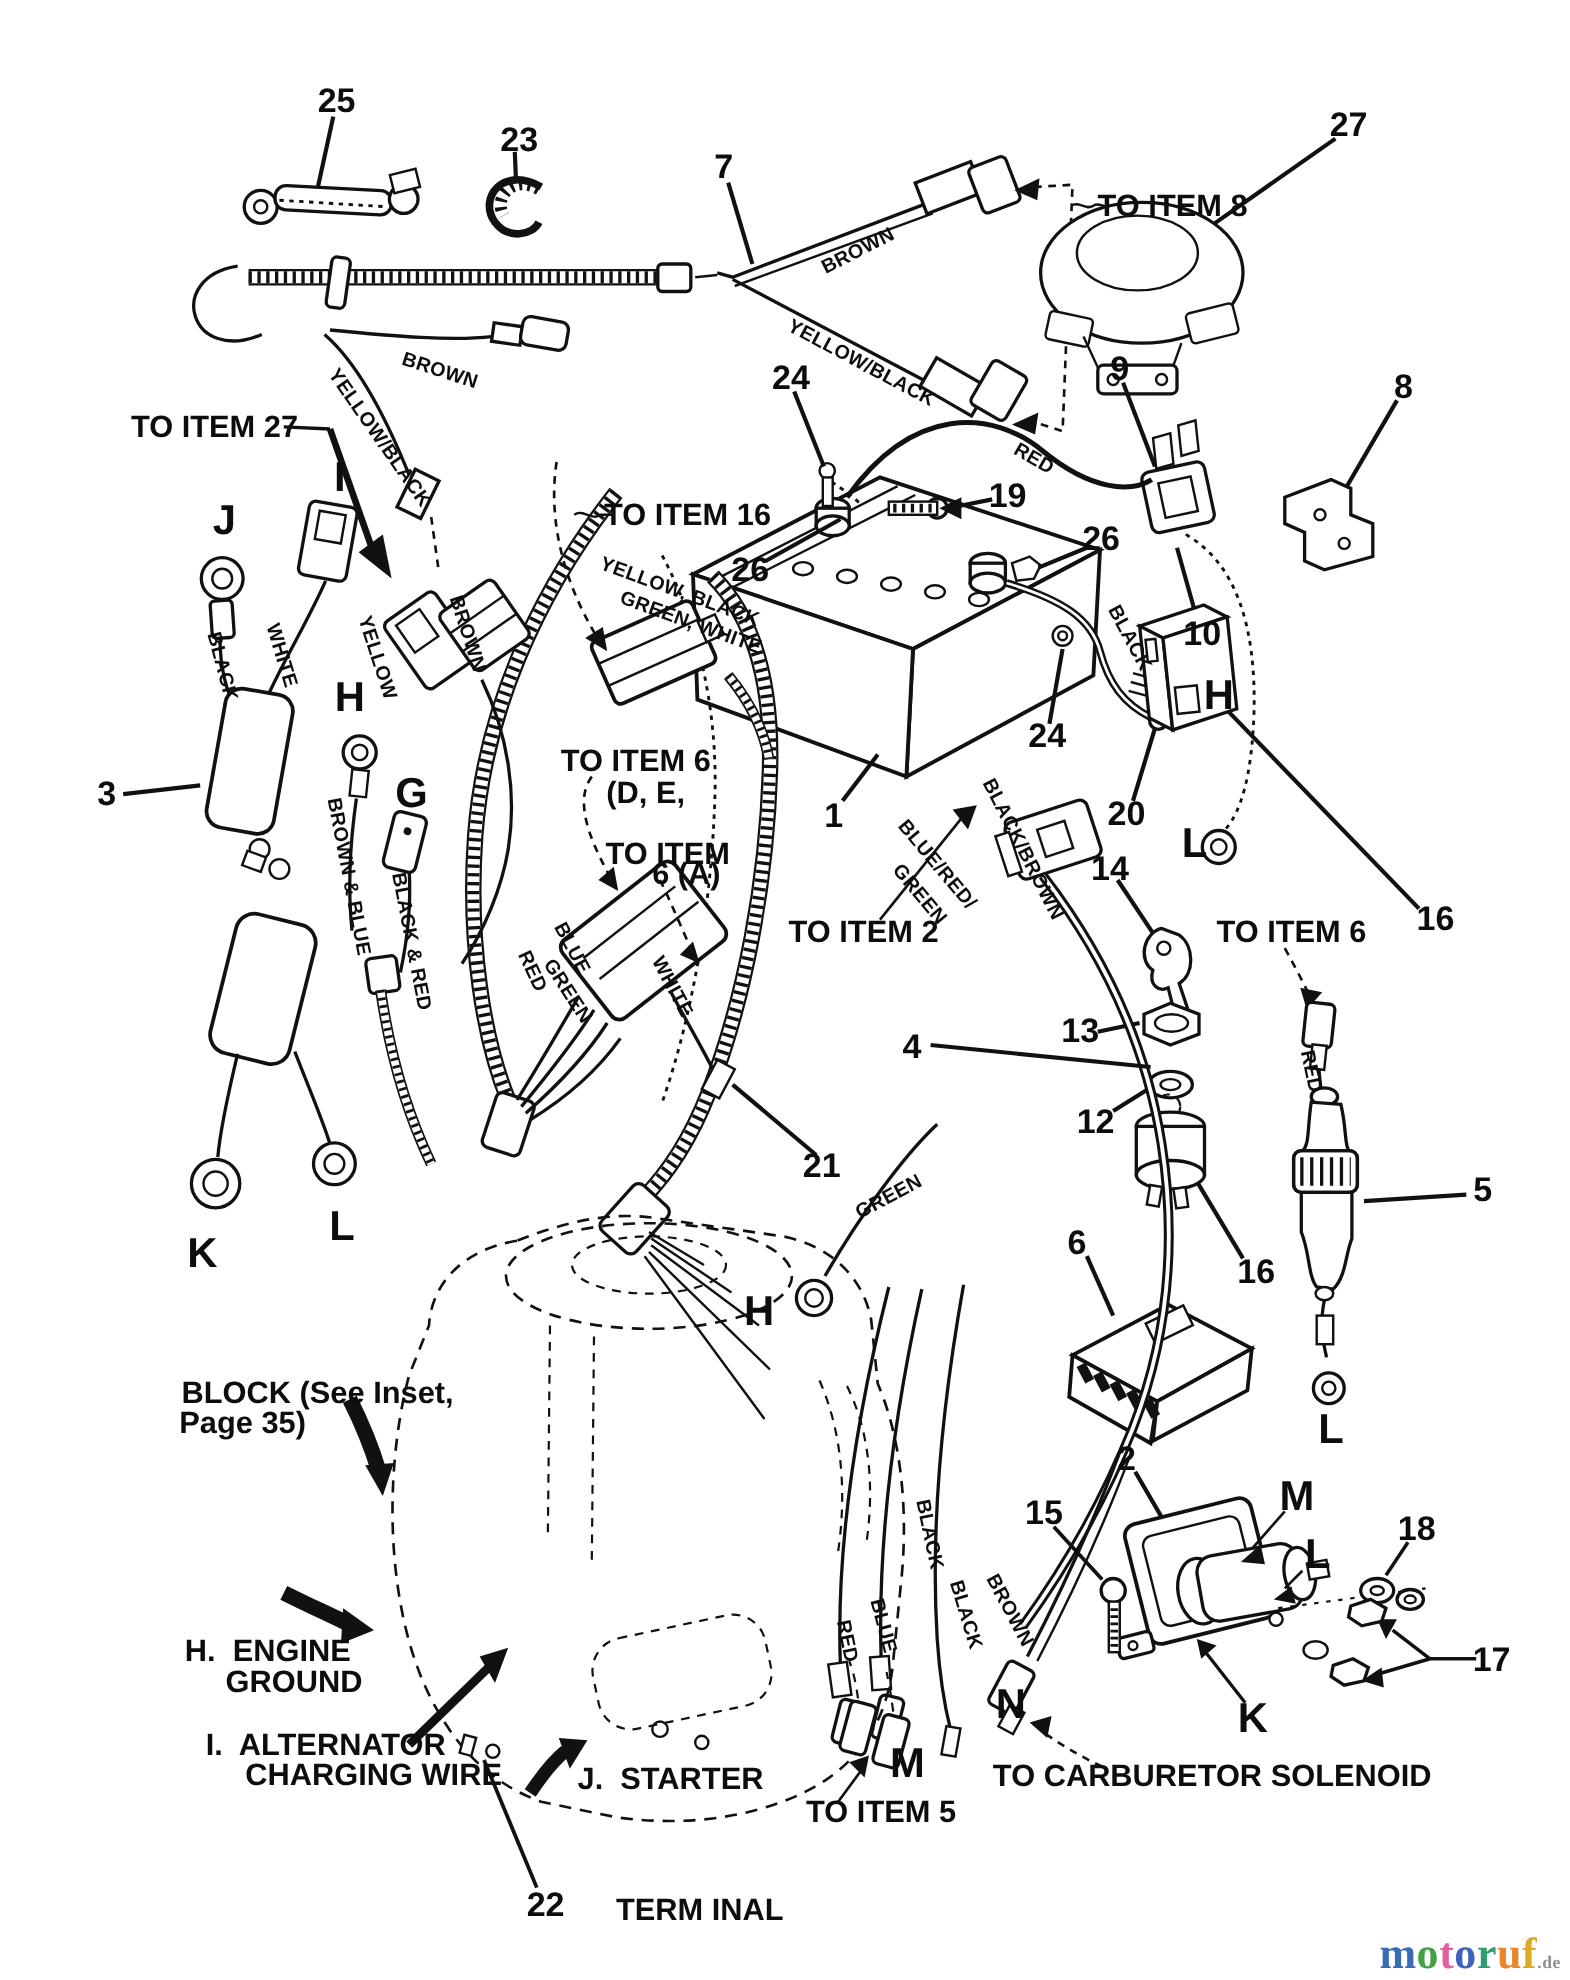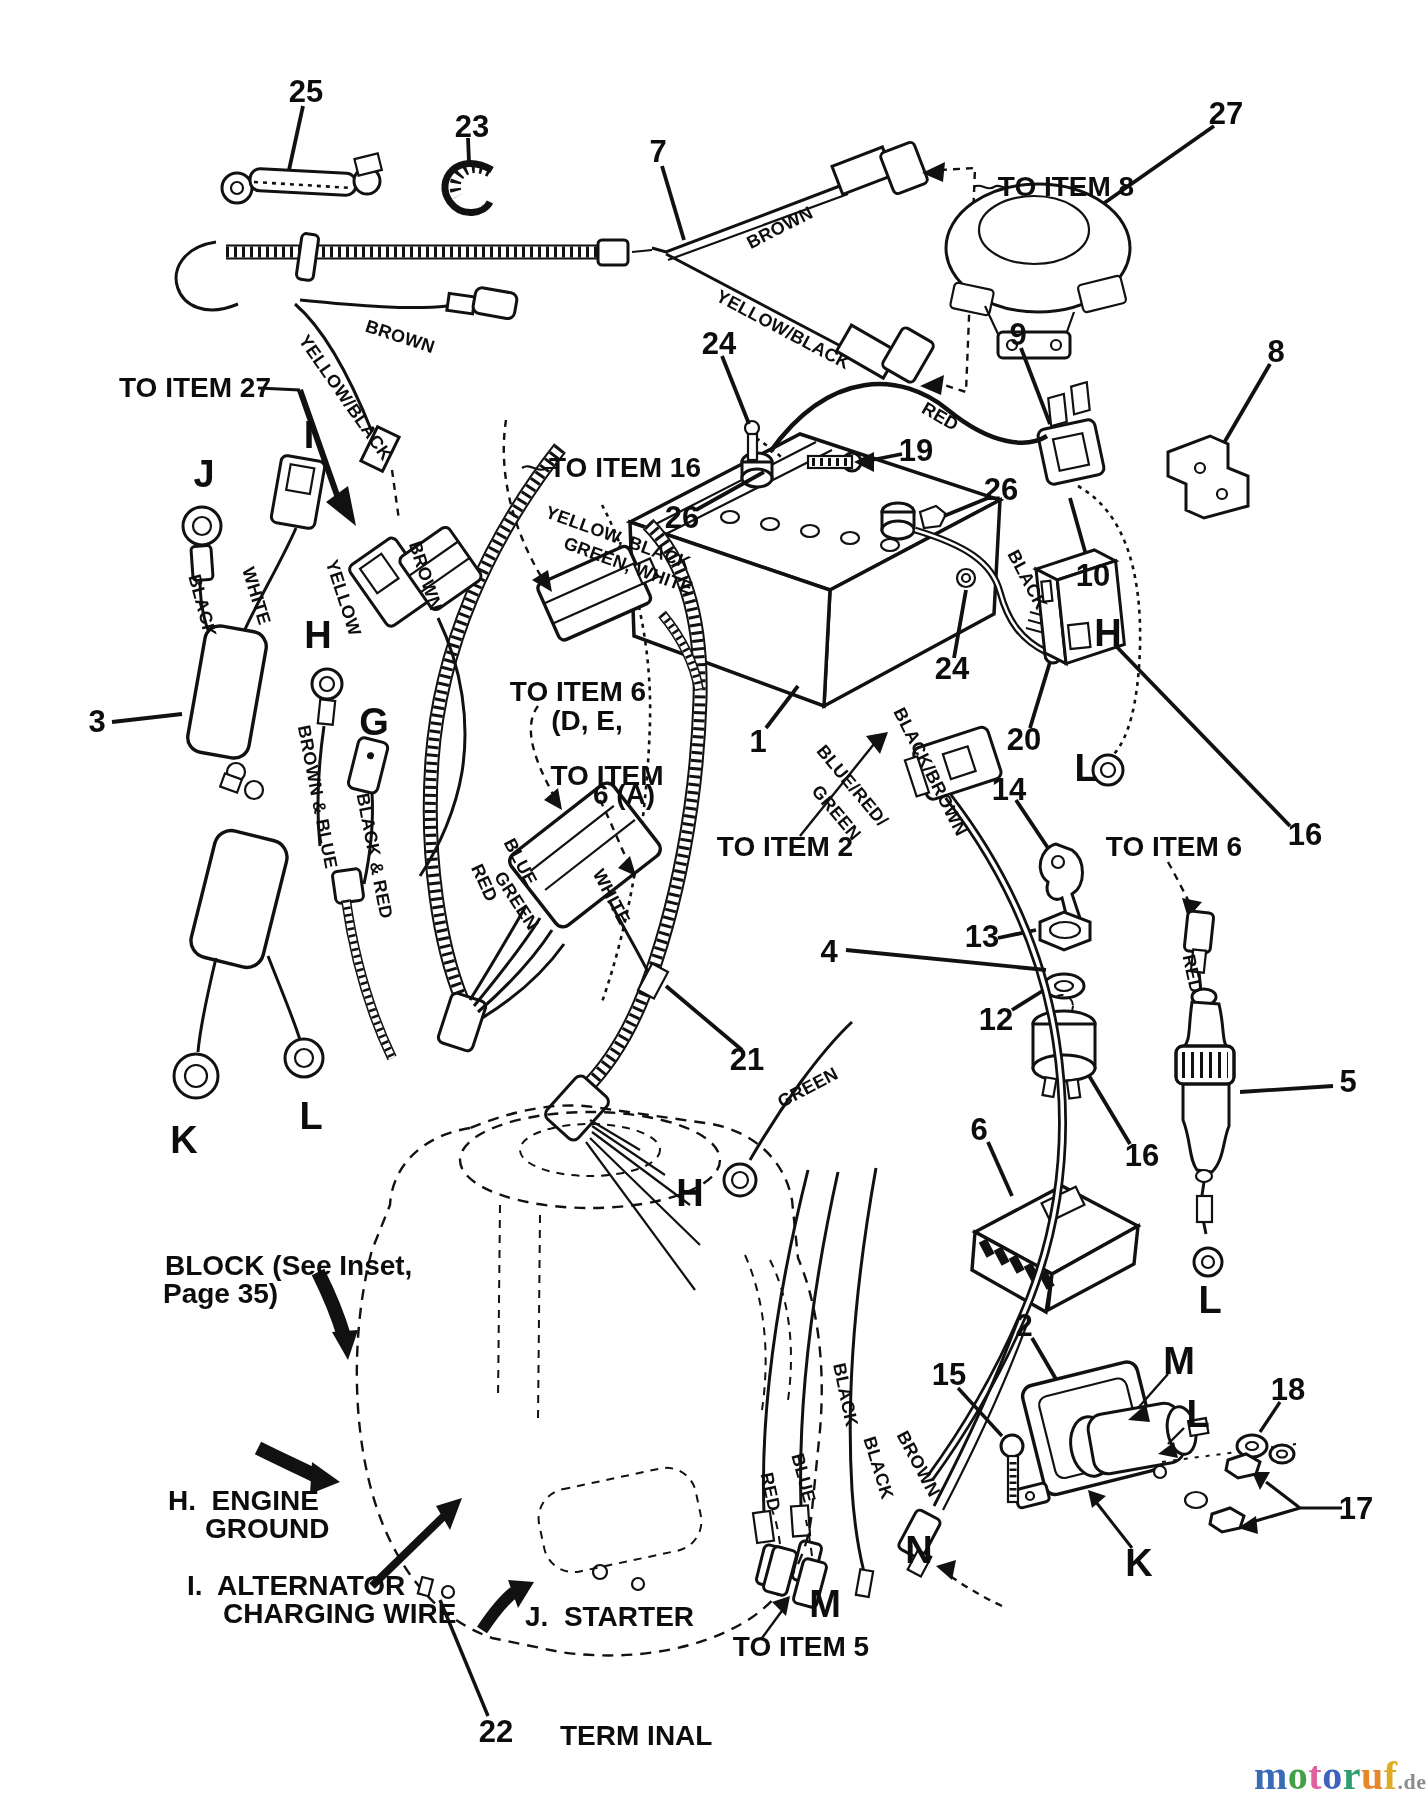--- a/index.html
+++ b/index.html
@@ -28,21 +28,21 @@
   .eng2{fill:none;stroke:#111;stroke-width:2;stroke-dasharray:8 7}
   
   .lbl{position:absolute;transform:translate(-50%,-50%) rotate(var(--r,0deg));white-space:nowrap}
   .num{font-size:31px;font-weight:700}
   .letter{font-size:38px;font-weight:700}
   .wire{font-size:18px;font-weight:700;letter-spacing:.3px}
   .callout{font-size:28px;font-weight:700}
   .note{position:absolute;transform:translate(0,-50%);font-size:28px;font-weight:700;white-space:pre}
   .wm{position:absolute;left:1254px;top:1752px;font-family:"Liberation Serif",serif;
       font-size:40px;font-weight:700;letter-spacing:.5px}
-  .wm .sfx{font-size:22px}
+  .wm .sfx{font-size:16px}
 </style>
 </head>
 <body>
 
 <div id="canvas">
 
 <svg width="1427" height="1800" viewBox="0 0 1427 1800">
 
   <g>
     <path class="ldr" d="M303,106 L289,170"></path>
@@ -543,20 +543,21 @@
   <div class="lbl callout" style="left:195px;top:388px">TO ITEM 27</div>
   <div class="lbl callout" style="left:1066px;top:187px">TO ITEM 8</div>
   <div class="lbl callout" style="left:625px;top:468px">TO ITEM 16</div>
   <div class="lbl callout" style="left:578px;top:692px">TO ITEM 6</div>
   <div class="lbl callout" style="left:587px;top:721px">(D, E,</div>
   <div class="lbl callout" style="left:607px;top:776px">TO ITEM</div>
   <div class="lbl callout" style="left:624px;top:795px">6 (A)</div>
   <div class="lbl callout" style="left:785px;top:847px">TO ITEM 2</div>
   <div class="lbl callout" style="left:1174px;top:847px">TO ITEM 6</div>
   <div class="lbl callout" style="left:801px;top:1647px">TO ITEM 5</div>
+  <div class="lbl callout" style="left:1102px;top:1615px">TO CARBURETOR SOLENOID</div>
 
   <div class="note" style="left:165px;top:1266px">BLOCK (See Inset,</div>
   <div class="note" style="left:163px;top:1294px">Page 35)</div>
   <div class="note" style="left:168px;top:1501px">H.  ENGINE</div>
   <div class="note" style="left:205px;top:1529px">GROUND</div>
   <div class="note" style="left:187px;top:1586px">I.  ALTERNATOR</div>
   <div class="note" style="left:223px;top:1614px">CHARGING WIRE</div>
   <div class="note" style="left:525px;top:1617px">J.  STARTER</div>
   <div class="note" style="left:560px;top:1736px">TERM INAL</div>
 

